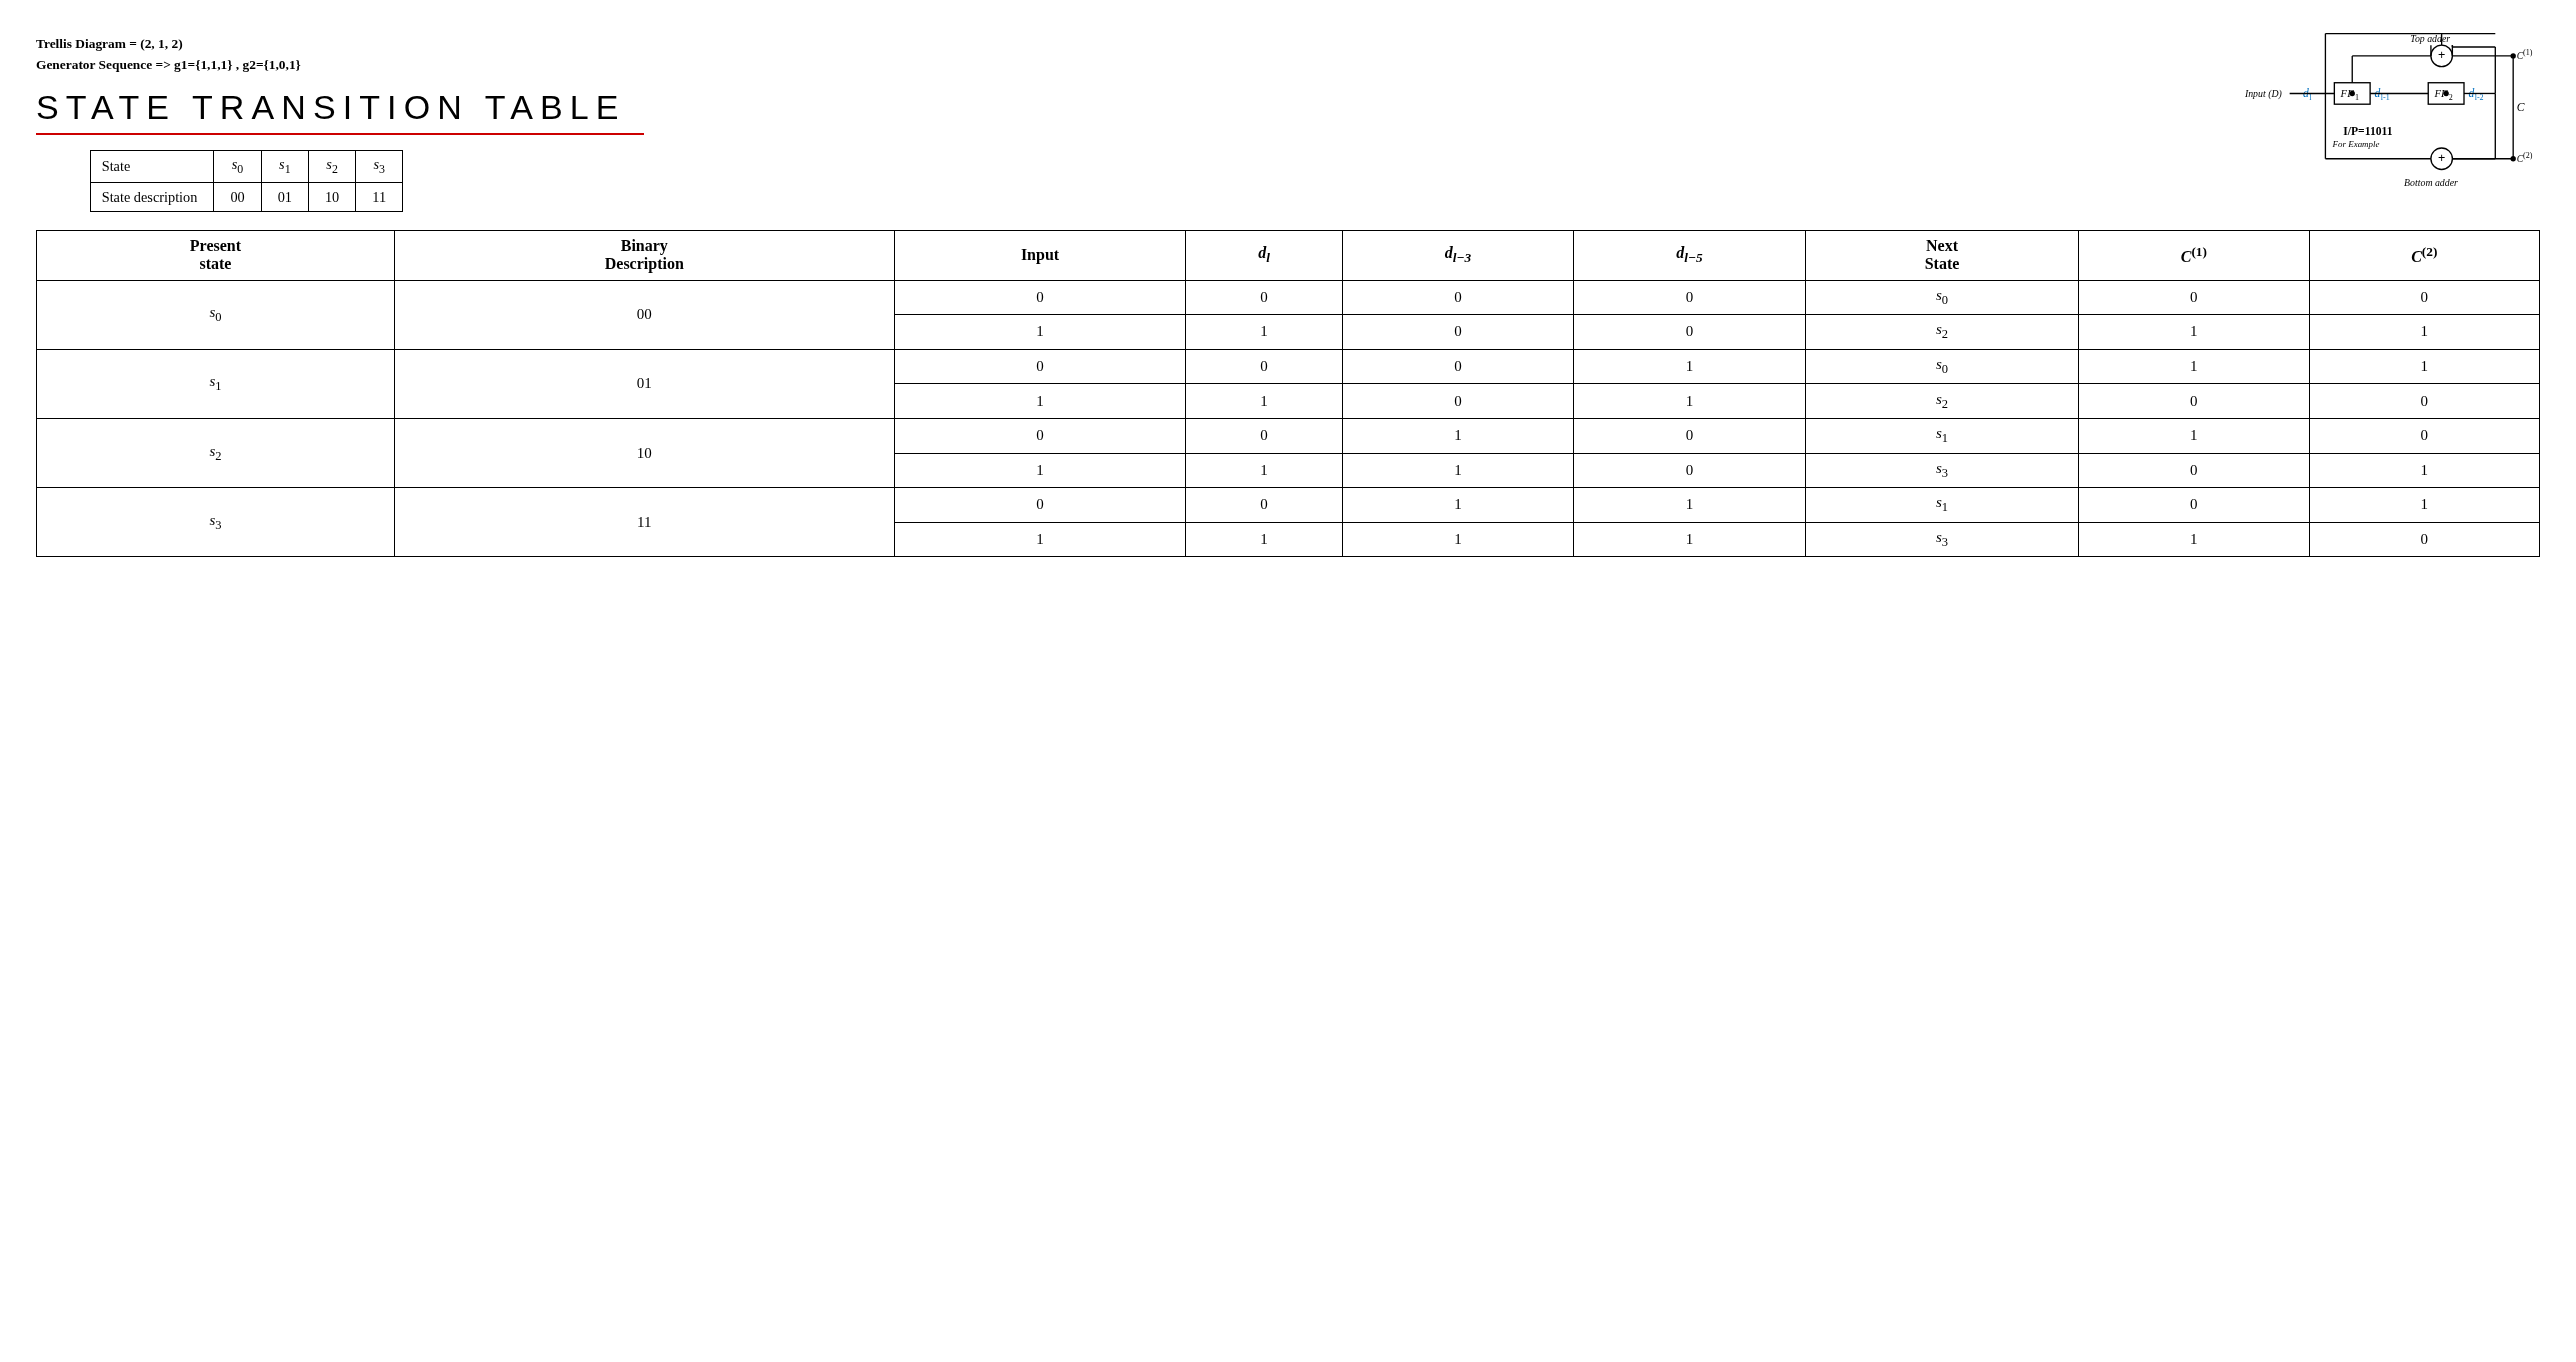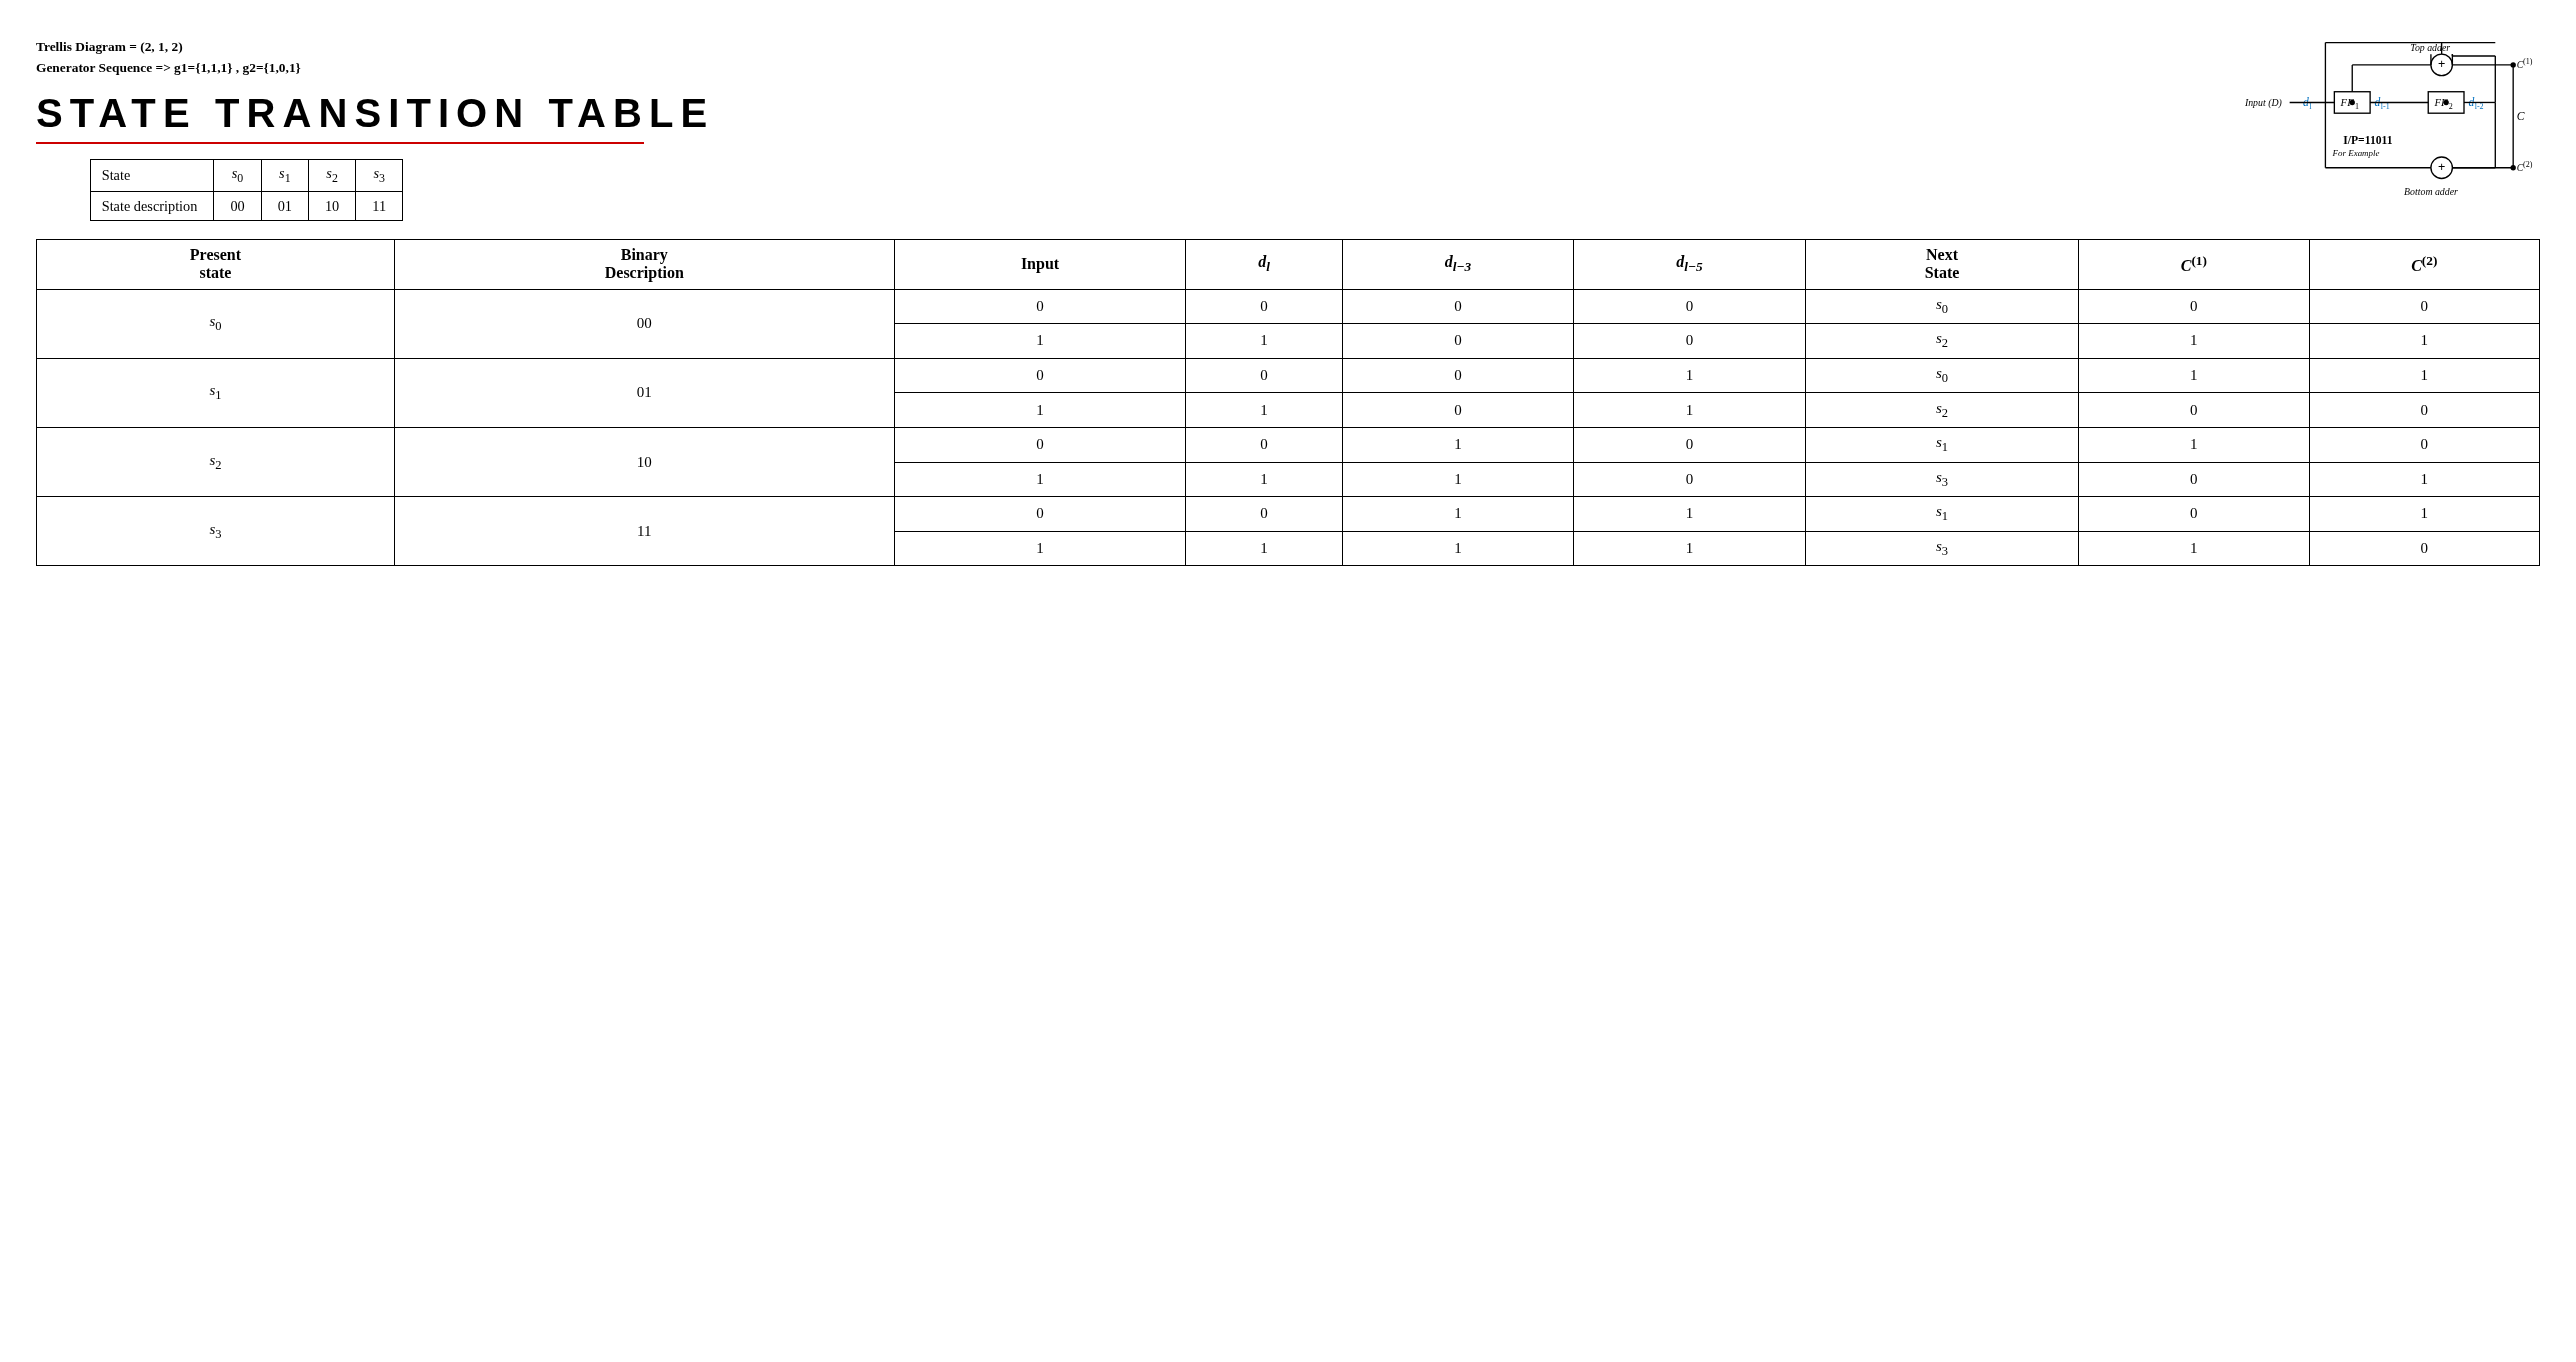--- a/index.html
+++ b/index.html
@@ -21,22 +21,22 @@
     }
 
     .title-info {
       font-size: 13.4px;
       font-weight: bold;
       line-height: 1.6;
       margin-bottom: 12.5px;
     }
 
     .main-title {
-      font-size: 40px;
-      font-weight: 700;
+      font-size: 34px;
+      font-weight: 400;
       letter-spacing: 7.1px;
       text-transform: uppercase;
       margin-bottom: 5.4px;
       font-family: Arial, sans-serif;
     }
 
     .title-underline {
       height: 2.7px;
       background: #cc0000;
       width: 608px;
@@ -61,21 +61,21 @@
     .state-table td:first-child {
       text-align: left;
       padding-left: 10.7px;
     }
 
     
     .circuit-area {
       width: 304px;
       flex-shrink: 0;
       position: relative;
-      margin-top: 11px;
+      margin-top: 2px;
     }
 
     .circuit-svg {
       width: 304px;
       height: 179px;
     }
 
     
     .main-table-wrapper {
       margin-top: 18px;

